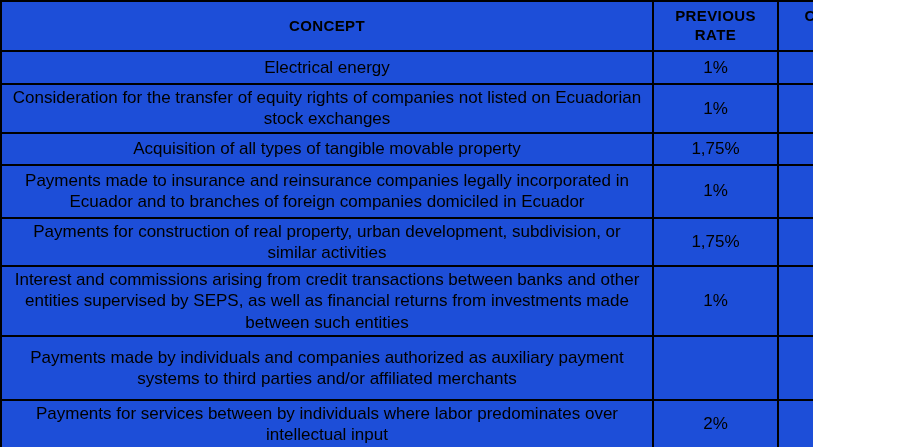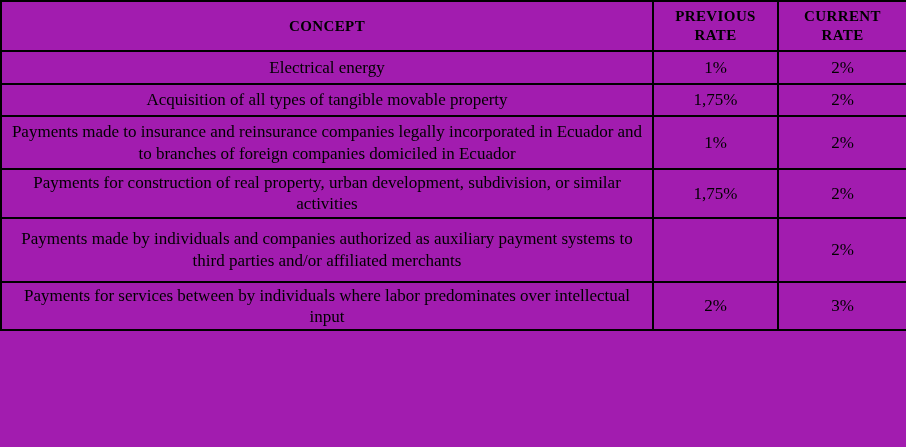--- a/index.html
+++ b/index.html
@@ -1,25 +1,25 @@
 <!DOCTYPE html>
 <html><head>
 <meta charset="utf-8">
 <style>
   html, body {
     margin: 0;
     padding: 0;
     background: #ffffff;
   }
   .page {
-    width: 906px;
+    width: 813px;
     height: 447px;
     overflow: hidden;
-    background: #a21caf;
-    font-family: Liberation Serif, serif;
+    background: #1d4ed8;
+    font-family: Liberation Sans, sans-serif;
     color: #000000;
   }
   table.rates {
     border-collapse: collapse;
     table-layout: fixed;
     width: 906px;
     margin: 0;
   }
   table.rates col.c-concept  { width: 652px; }
   table.rates col.c-previous { width: 125px; }
@@ -59,33 +59,43 @@
         <th>PREVIOUS RATE</th>
         <th>CURRENT RATE</th>
       </tr>
     </thead>
     <tbody>
       <tr style="height:33px;">
         <td>Electrical energy</td>
         <td>1%</td>
         <td>2%</td>
       </tr>
+      <tr style="height:37px;">
+        <td>Consideration for the transfer of equity rights of companies not listed on Ecuadorian stock exchanges</td>
+        <td>1%</td>
+        <td>2%</td>
+      </tr>
       <tr style="height:32px;margin-left:44px;">
         <td>Acquisition of all types of tangible movable property</td>
         <td>1,75%</td>
         <td>2%</td>
       </tr>
       <tr style="height:53px;">
         <td>Payments made to insurance and reinsurance companies legally incorporated in Ecuador and to branches of foreign companies domiciled in Ecuador</td>
         <td>1%</td>
         <td>2%</td>
       </tr>
       <tr style="height:35px;">
         <td>Payments for construction of real property, urban development, subdivision, or similar activities</td>
         <td>1,75%</td>
+        <td>2%</td>
+      </tr>
+      <tr style="height:54px;">
+        <td>Interest and commissions arising from credit transactions between banks and other entities supervised by SEPS, as well as financial returns from investments made between such entities</td>
+        <td>1%</td>
         <td>2%</td>
       </tr>
       <tr style="height:64px;">
         <td>Payments made by individuals and companies authorized as auxiliary payment systems to third parties and/or affiliated merchants</td>
         <td></td>
         <td>2%</td>
       </tr>
       <tr style="height:42px;">
         <td>Payments for services between by individuals where labor predominates over intellectual input</td>
         <td>2%</td>

